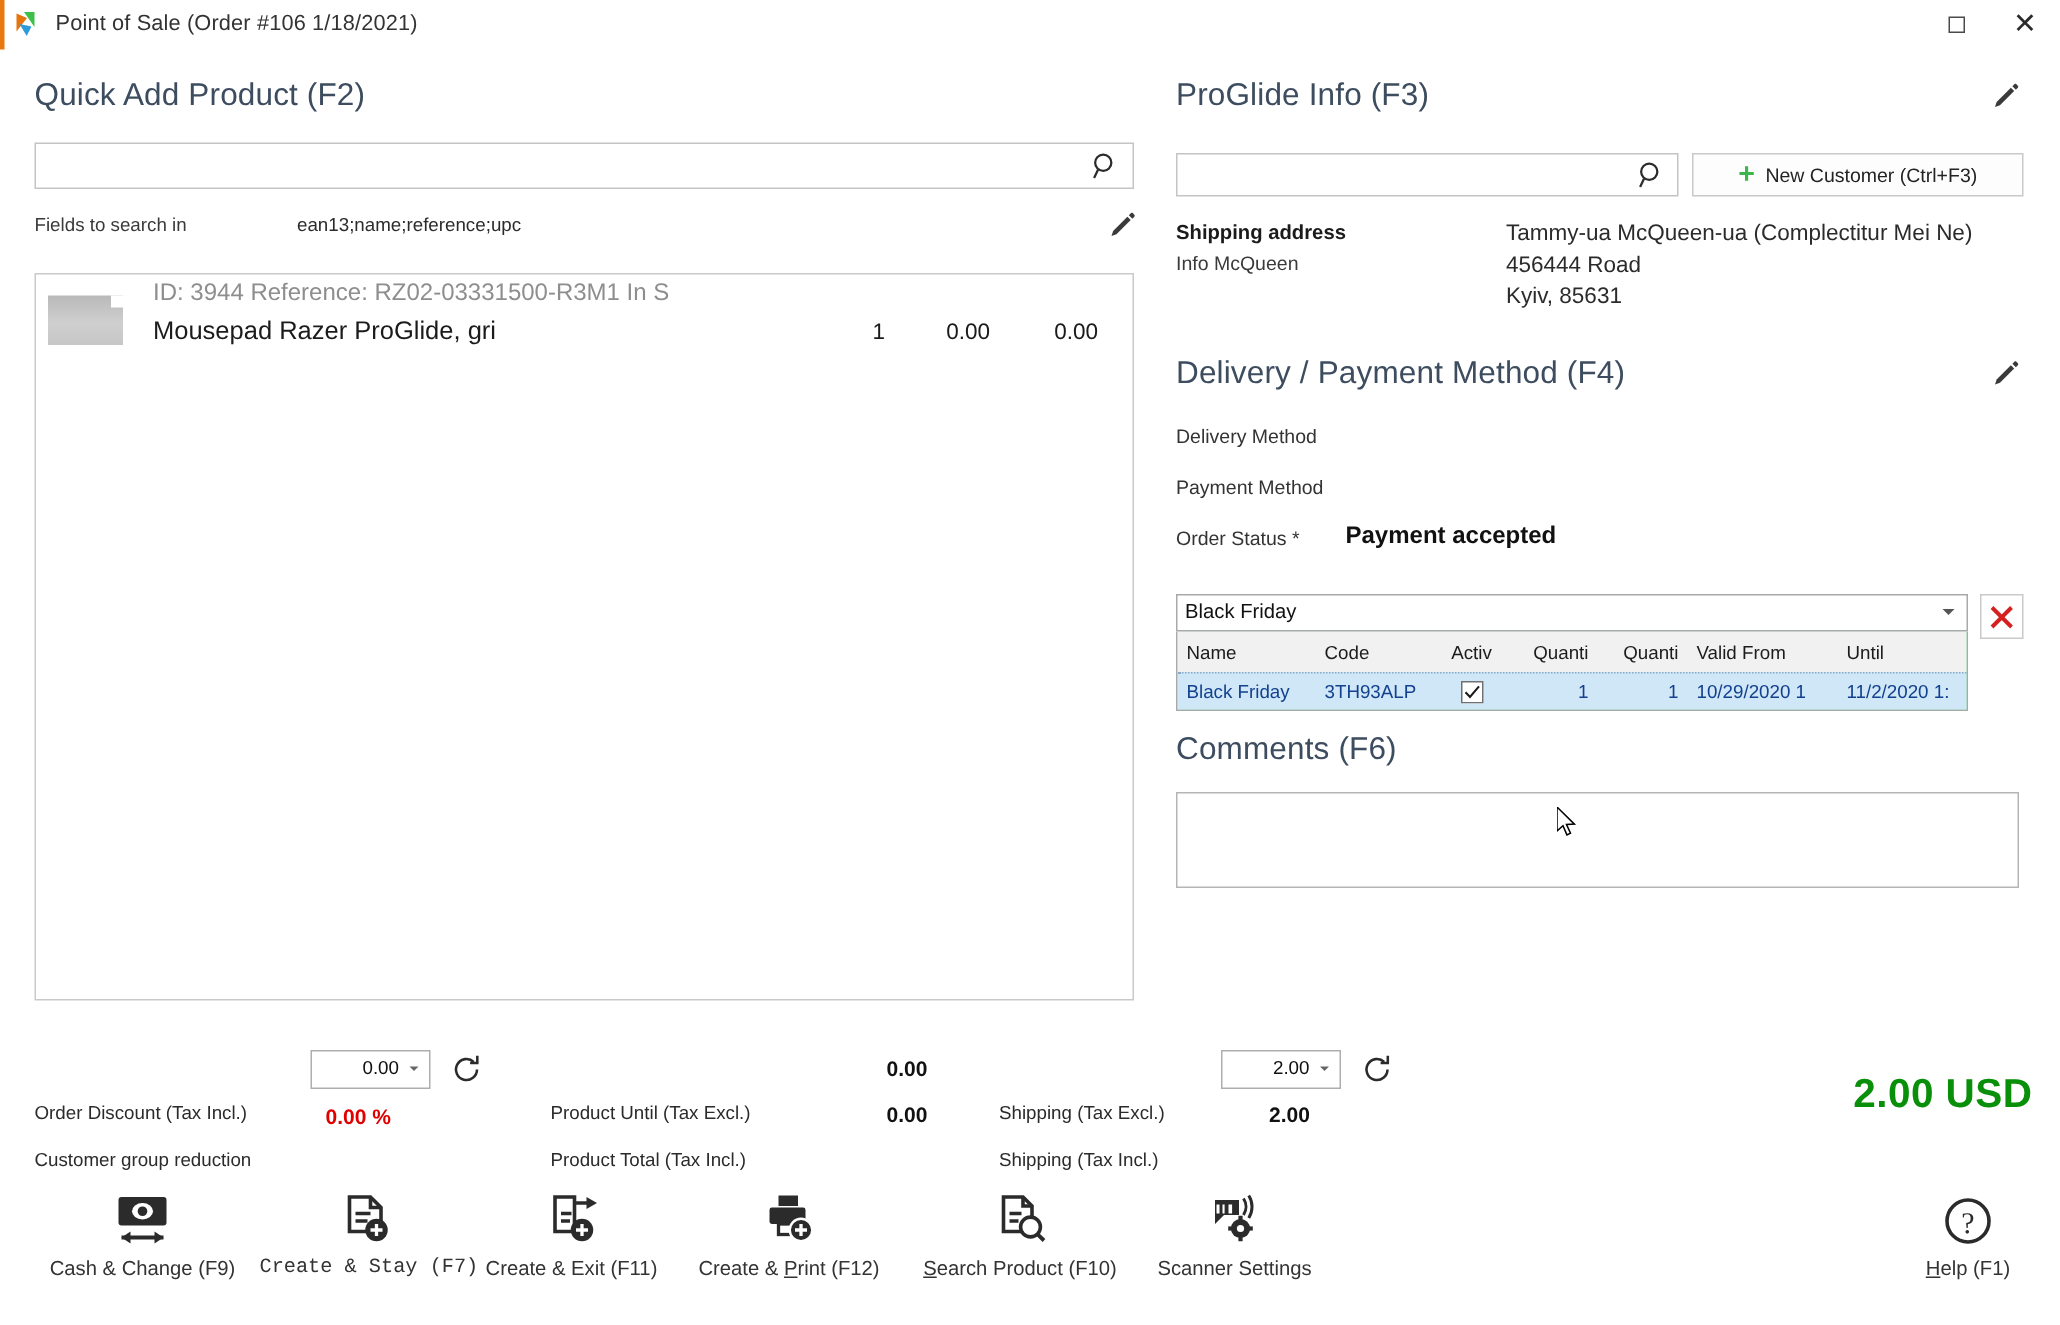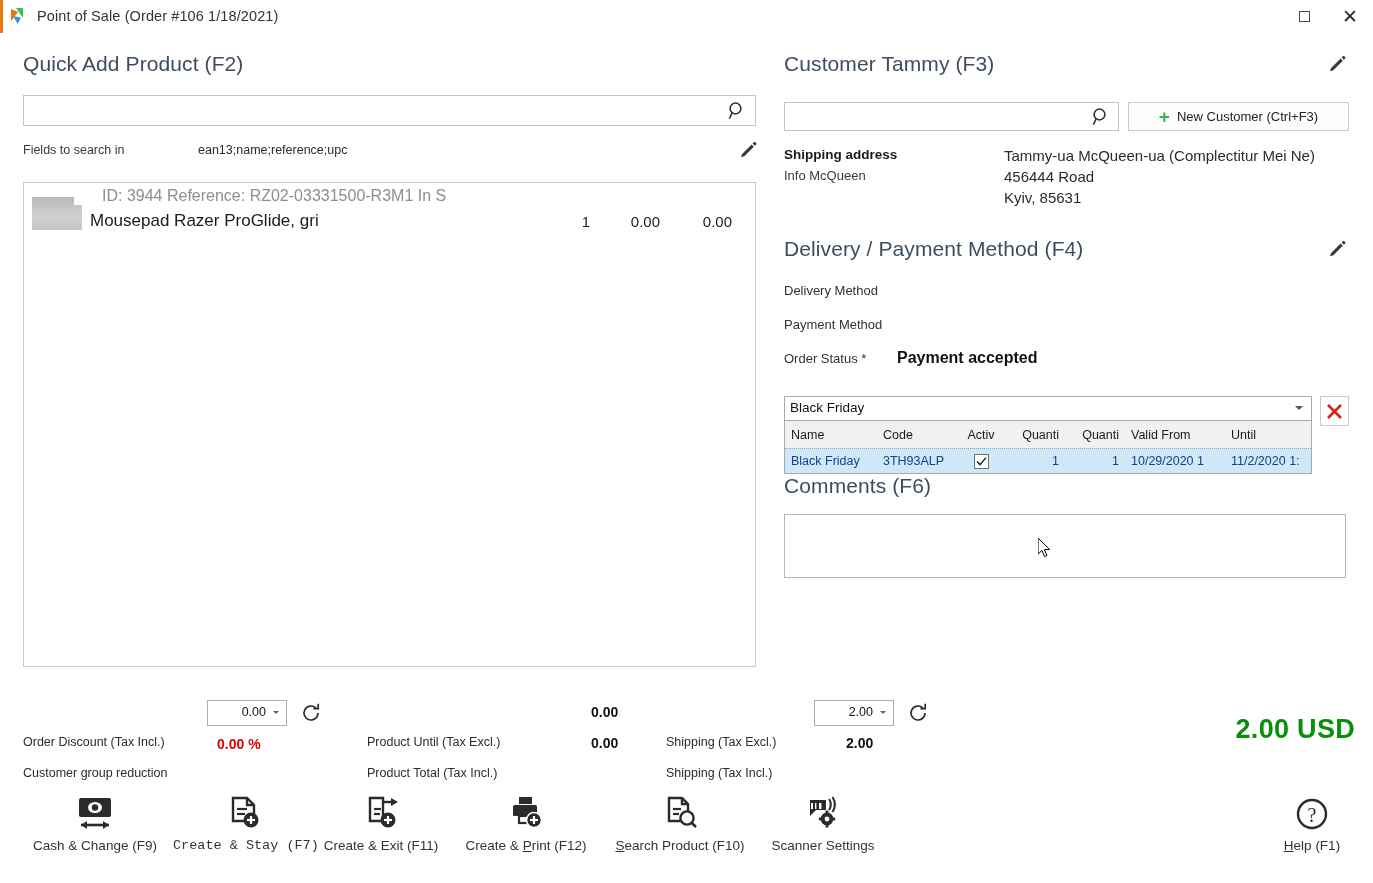--- a/index.html
+++ b/index.html
@@ -87,21 +87,21 @@
     position:absolute; left:8px; top:14px; width:50px; height:33px;
     background:linear-gradient(180deg,#b9b9b9,#cfcfcf 55%,#c7c7c7);
   }
   .thumb:after{
     content:""; position:absolute; right:0; top:0; width:8px;height:8px;background:#fff;
   }
   .row-sub{
     position:absolute; left:78px; top:4px; font-size:16px; color:#8e8e8e; white-space:nowrap;
   }
   .row-name{
-    position:absolute; left:66px; top:28px; font-size:17px; color:#1b1b1b; white-space:nowrap;
+    position:absolute; left:78px; top:28px; font-size:17px; color:#1b1b1b; white-space:nowrap;
   }
   .row-qty{ position:absolute; left:500px; width:66px; top:30px; text-align:right; font-size:15px;}
   .row-pte{ position:absolute; left:566px; width:70px; top:30px; text-align:right; font-size:15px;}
   .row-pti{ position:absolute; left:636px; width:72px; top:30px; text-align:right; font-size:15px;}
 
   
   .right{ position:absolute; left:784px; top:52px; width:565px; }
   .cust-head{ position:relative; height:30px; }
   .cust-head .pencil{ position:absolute; right:0; top:2px; }
   .cust-row{
@@ -159,21 +159,21 @@
   .gc-q2{ width:60px; text-align:right; padding-right:6px; }
   .gc-from{ width:100px; }
   .gc-until{ width:86px; }
   .chk{
     width:15px;height:15px;border:1px solid #707070; background:#fff;
     display:flex;align-items:center;justify-content:center;
   }
   .chk svg{display:block;}
   .cursor-arrow{ position:absolute; left:1038px; top:538px; width:14px; height:21px; z-index:50;}
 
-  .comments-head{ height:34px;}
+  .comments-head{ margin-top:14px; height:34px;}
   .comments-box{ margin-top:6px; width:562px; height:64px; border:1px solid #b5b5b5; background:#fff;}
   .comments-box textarea{
     width:100%;height:100%;border:0;outline:none;resize:none;background:transparent;
     font-family:"Liberation Sans",sans-serif; font-size:13px; padding:4px 5px;
   }
 
   
   .totals{ position:absolute; left:23px; top:702px; width:1327px; height:62px; font-size:12.5px;}
   .t-col{ position:absolute; top:0; }
   .t-line{ height:31px; position:relative; }
@@ -253,21 +253,21 @@
       <div class="row-qty">1</div>
       <div class="row-pte">0.00</div>
       <div class="row-pti">0.00</div>
     </div>
   </div>
 </div>
 
 <div class="right">
 
   <div class="cust-head">
-    <span class="h2">Customer Tammy (F3)</span>
+    <span class="h2">ProGlide Info (F3)</span>
     <span class="pencil">
       <svg width="22" height="22" viewBox="0 0 22 22">
           <path d="M3 17.3l1.1-3.3L13.6 4.5l2.2 2.2L6.3 16.2 3 17.3z" fill="#3a3a3a"></path>
           <path d="M14.6 3.5l1.3-1.3c.4-.4 1-.4 1.4 0l.9.9c.4.4.4 1 0 1.4l-1.3 1.3-2.3-2.3z" fill="#3a3a3a"></path>
         </svg>
     </span>
   </div>
 
   <div class="cust-row">
     <div class="cust-search">

